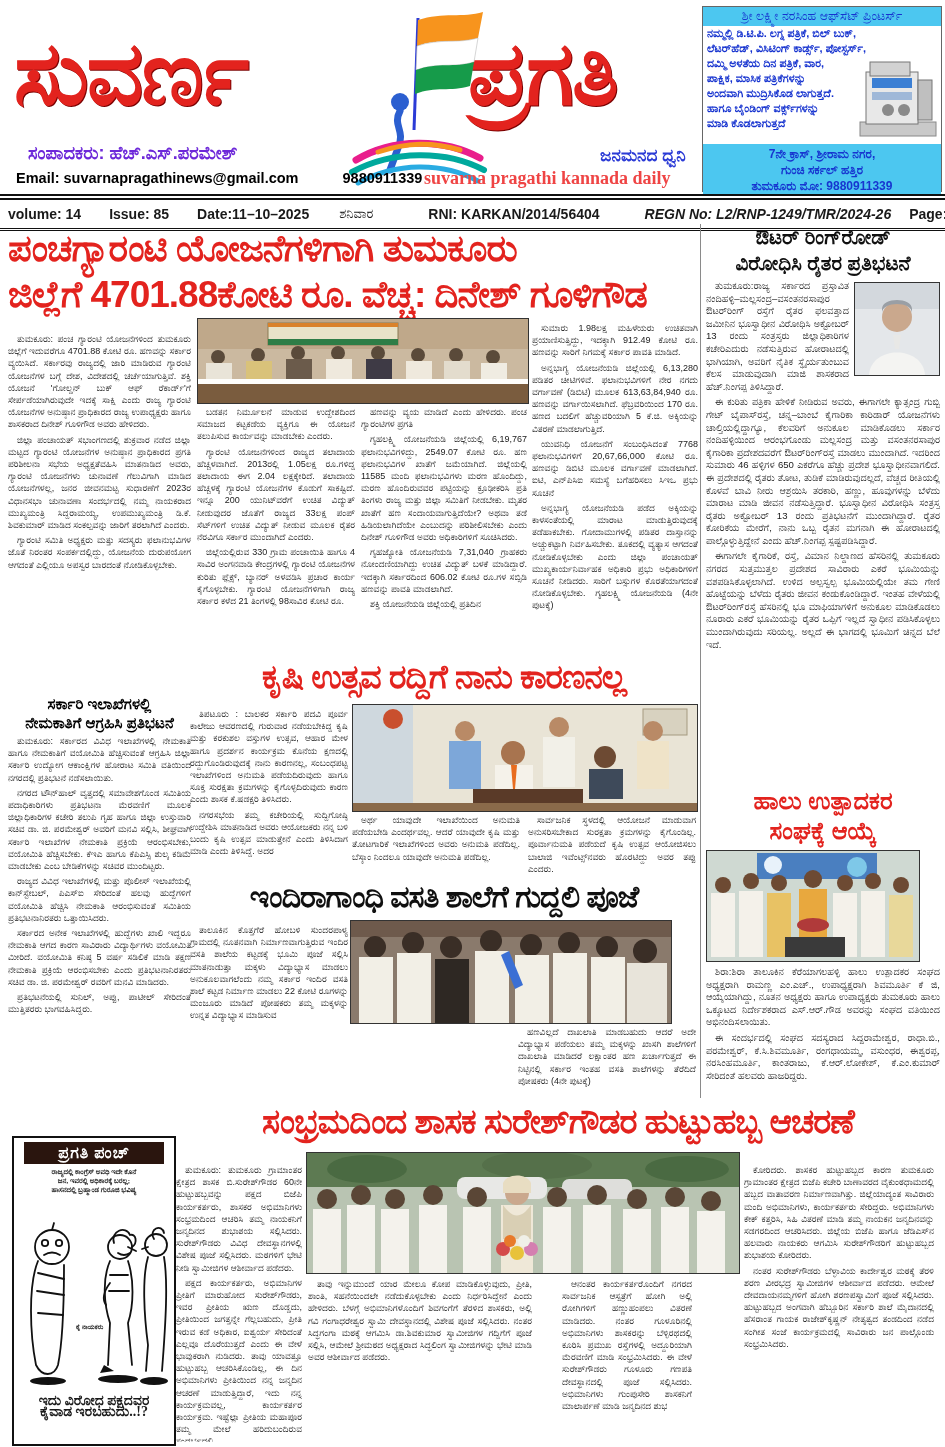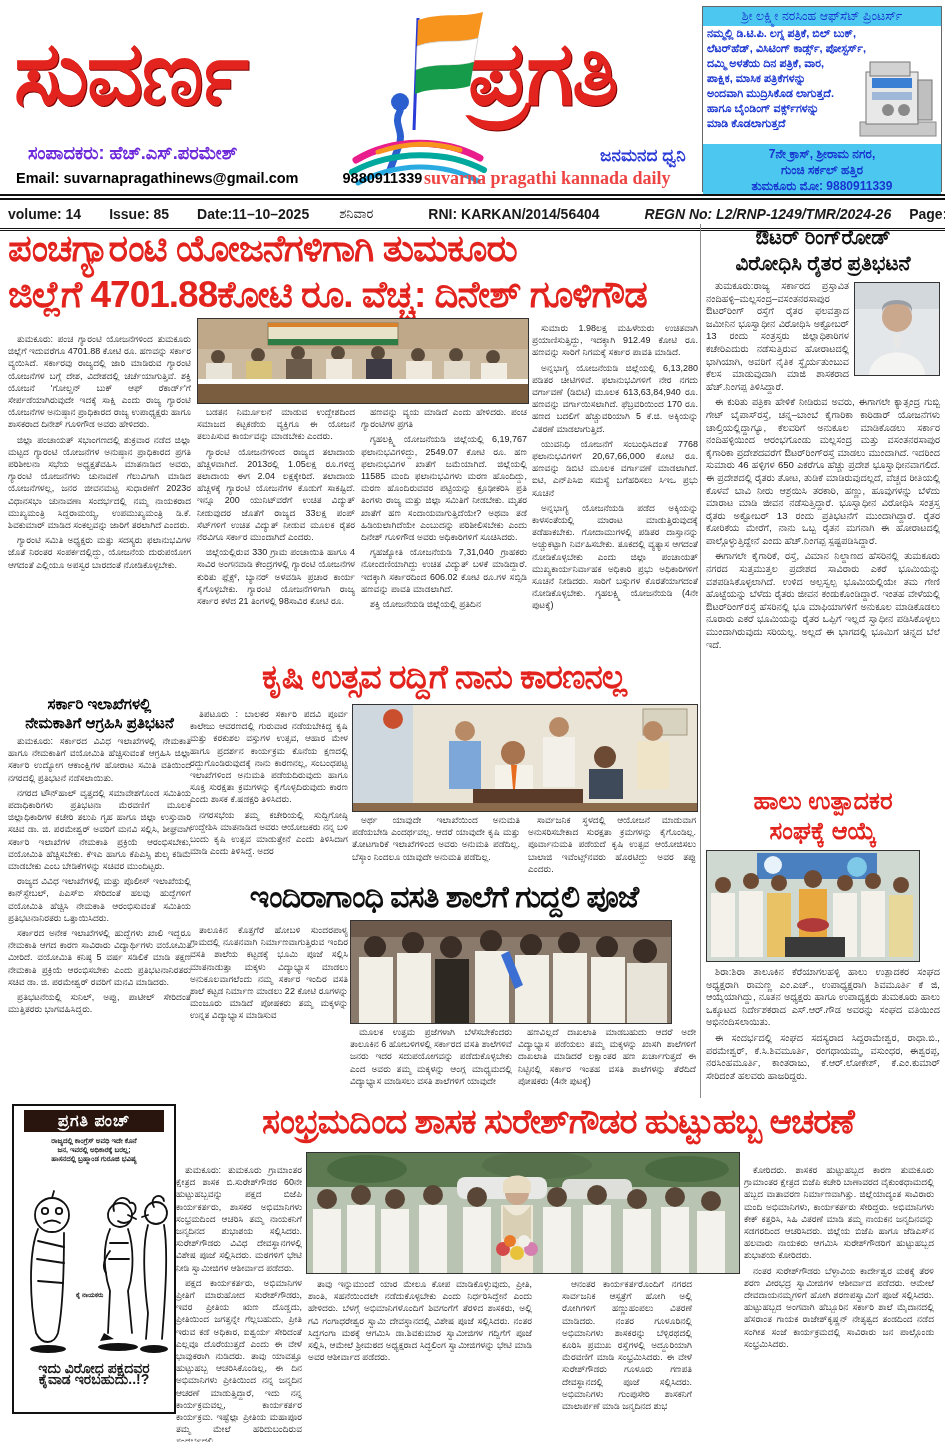--- a/index.html
+++ b/index.html
@@ -280,23 +280,20 @@
           <rect x="124" y="30" width="34" height="72"></rect>
             <rect x="164" y="34" width="34" height="68"></rect>
           <rect x="202" y="32" width="34" height="70"></rect>
             <rect x="240" y="36" width="34" height="66"></rect>
         </g>
         <rect x="84" y="38" width="34" height="64" fill="#2e2823"></rect>
         <path d="M150 34 L158 30 L172 64 L164 68 Z" fill="#3b6fd4"></path>
         <rect x="276" y="42" width="40" height="60" fill="#e8e4da"></rect>
       </svg>
     </div>
-    <div class="abs col" style="left:160px;top:146px;width:162px;height:72px;">
-      <p>ಮೂಲಕ ಉತ್ತಮ ಪ್ರಜೆಗಳಾಗಿ ಬೆಳೆಸಬೇಕೆಂದರು ತಾಲೂಕಿನ 6 ಹೋಬಳಿಗಳಲ್ಲಿ ಸರ್ಕಾರದ ವಸತಿ ಶಾಲೆಗಳಿವೆ ಜನರು ಇದರ ಸದುಪಯೋಗವನ್ನು ಪಡೆದುಕೊಳ್ಳಬೇಕು ಎಂದ ಅವರು ತಮ್ಮ ಮಕ್ಕಳನ್ನು ಆಂಗ್ಲ ಮಾಧ್ಯಮದಲ್ಲಿ ವಿದ್ಯಾಭ್ಯಾಸ ಮಾಡಿಸಲು ವಸತಿ ಶಾಲೆಗಳಿಗೆ ಯಾವುದೇ</p>
-    </div>
     <div class="abs col" style="left:328px;top:146px;width:178px;height:72px;">
       <p>ಹಣವಿಲ್ಲದೆ ದಾಖಲಾತಿ ಮಾಡಬಹುದು ಆದರೆ ಅದೇ ವಿದ್ಯಾಭ್ಯಾಸ ಪಡೆಯಲು ತಮ್ಮ ಮಕ್ಕಳನ್ನು ಖಾಸಗಿ ಶಾಲೆಗಳಿಗೆ ದಾಖಲಾತಿ ಮಾಡಿದರೆ ಲಕ್ಷಾಂತರ ಹಣ ಖರ್ಚಾಗುತ್ತದೆ ಈ ನಿಟ್ಟಿನಲ್ಲಿ ಸರ್ಕಾರ ಇಂತಹ ವಸತಿ ಶಾಲೆಗಳನ್ನು ತೆರೆದಿದೆ ಪೋಷಕರು (4ನೇ ಪುಟಕ್ಕೆ)</p>
     </div>
   </div>
 
   <div class="abs" style="left:706px;top:786px;width:234px;height:312px;overflow:hidden;">
     <div class="red-head" style="font-size:24px;text-align:center;line-height:30px;">
       <div>ಹಾಲು ಉತ್ಪಾದಕರ</div>
       <div>ಸಂಘಕ್ಕೆ ಆಯ್ಕೆ</div>
     </div>
@@ -391,21 +388,21 @@
     </div>
     <div class="abs col" style="left:386px;top:178px;width:130px;height:164px;">
       <p>ಆನಂತರ ಕಾರ್ಯಕರ್ತರೊಂದಿಗೆ ನಗರದ ಸಾರ್ವಜನಿಕ ಆಸ್ಪತ್ರೆಗೆ ಹೋಗಿ ಅಲ್ಲಿ ರೋಗಿಗಳಿಗೆ ಹಣ್ಣುಹಂಪಲು ವಿತರಣೆ ಮಾಡಿದರು. ನಂತರ ಗೂಳೂರಿನಲ್ಲಿ ಅಭಿಮಾನಿಗಳು ಶಾಸಕರನ್ನು ಬೆಳ್ಳಿರಥದಲ್ಲಿ ಕೂರಿಸಿ ಪ್ರಮುಖ ರಸ್ತೆಗಳಲ್ಲಿ ಅದ್ದೂರಿಯಾಗಿ ಮೆರವಣಿಗೆ ಮಾಡಿ ಸಂಭ್ರಮಿಸಿದರು. ಈ ವೇಳೆ ಸುರೇಶ್‌ಗೌಡರು ಗೂಳೂರು ಗಣಪತಿ ದೇವಸ್ಥಾನದಲ್ಲಿ ಪೂಜೆ ಸಲ್ಲಿಸಿದರು. ಅಭಿಮಾನಿಗಳು ಗುಂಪುಸೇರಿ ಶಾಸಕನಿಗೆ ಮಾಲಾರ್ಪಣೆ ಮಾಡಿ ಜನ್ಮದಿನದ ಶುಭ</p>
     </div>
     <div class="abs col" style="left:568px;top:64px;width:190px;height:278px;">
       <p>ಕೋರಿದರು. ಶಾಸಕರ ಹುಟ್ಟುಹಬ್ಬದ ಕಾರಣ ತುಮಕೂರು ಗ್ರಾಮಾಂತರ ಕ್ಷೇತ್ರದ ಬಿಜೆಪಿ ಕಚೇರಿ ಬಾಣಾವರದ ವೈಕುಂಠಧಾಮದಲ್ಲಿ ಹಬ್ಬದ ವಾತಾವರಣ ನಿರ್ಮಾಣವಾಗಿತ್ತು. ಜಿಲ್ಲೆಯಾದ್ಯಂತ ಸಾವಿರಾರು ಮಂದಿ ಅಭಿಮಾನಿಗಳು, ಕಾರ್ಯಕರ್ತರು ಸೇರಿದ್ದರು. ಅಭಿಮಾನಿಗಳು ಕೇಕ್ ಕತ್ತರಿಸಿ, ಸಿಹಿ ವಿತರಣೆ ಮಾಡಿ ತಮ್ಮ ನಾಯಕನ ಜನ್ಮದಿನವನ್ನು ಸಡಗರದಿಂದ ಆಚರಿಸಿದರು. ಜಿಲ್ಲೆಯ ಬಿಜೆಪಿ ಹಾಗೂ ಜೆಡಿಎಸ್‌ನ ಹಲವಾರು ನಾಯಕರು ಆಗಮಿಸಿ ಸುರೇಶ್‌ಗೌಡರಿಗೆ ಹುಟ್ಟುಹಬ್ಬದ ಶುಭಾಶಯ ಕೋರಿದರು.</p>
       <p>ನಂತರ ಸುರೇಶ್‌ಗೌಡರು ಬೆಳ್ಳಾವಿಯ ಕಾರ್ದೇಶ್ವರ ಮಠಕ್ಕೆ ತೆರಳಿ ಶರಣ ವೀರಭದ್ರ ಸ್ವಾಮೀಜಿಗಳ ಆಶೀರ್ವಾದ ಪಡೆದರು. ಆಮೇಲೆ ದೇವದಾಯನಮ್ಮಗಳಿಗೆ ಹೋಗಿ ಶರಣಪಸ್ವಾಮಿಗೆ ಪೂಜೆ ಸಲ್ಲಿಸಿದರು. ಹುಟ್ಟುಹಬ್ಬದ ಅಂಗವಾಗಿ ಹೆಬ್ಬೂರಿನ ಸರ್ಕಾರಿ ಶಾಲೆ ಮೈದಾನದಲ್ಲಿ ಹೆಸರಾಂತ ಗಾಯಕ ರಾಜೇಶ್‌ಕೃಷ್ಣನ್ ನೇತೃತ್ವದ ತಂಡದಿಂದ ನಡೆದ ಸಂಗೀತ ಸಂಜೆ ಕಾರ್ಯಕ್ರಮದಲ್ಲಿ ಸಾವಿರಾರು ಜನ ಪಾಲ್ಗೊಂಡು ಸಂಭ್ರಮಿಸಿದರು.</p>
     </div>
   </div>
 
-  <div class="abs cartoon" style="left:12px;top:1104px;width:160px;height:306px;">
+  <div class="abs cartoon" style="left:12px;top:1136px;width:160px;height:306px;font-family:Liberation Serif, serif;">
     <div class="cartoon-title">ಪ್ರಗತಿ ಪಂಚ್</div>
     <div class="cartoon-top">
       <div>ರಾಜ್ಯದಲ್ಲಿ ಕಾಂಗ್ರೆಸ್ ಅವಧಿ ಇದೇ ಕೊನೆ</div>
       <div>ಜನ, ಇವರಲ್ಲಿ ಅಧಿಕಾರಕ್ಕೆ ಬರಲ್ಲ;</div>
       <div>ಹಾಸನದಲ್ಲಿ ಬ್ರಹ್ಮಾಂಡ ಗುರೂಜಿ ಭವಿಷ್ಯ</div>
     </div>
     <div style="position:relative;height:200px;">
       <svg width="156" height="200" viewBox="0 0 156 200">
         <g stroke="#111" stroke-width="1.8" fill="none" stroke-linecap="round">
           <circle cx="38" cy="52" r="17"></circle>

